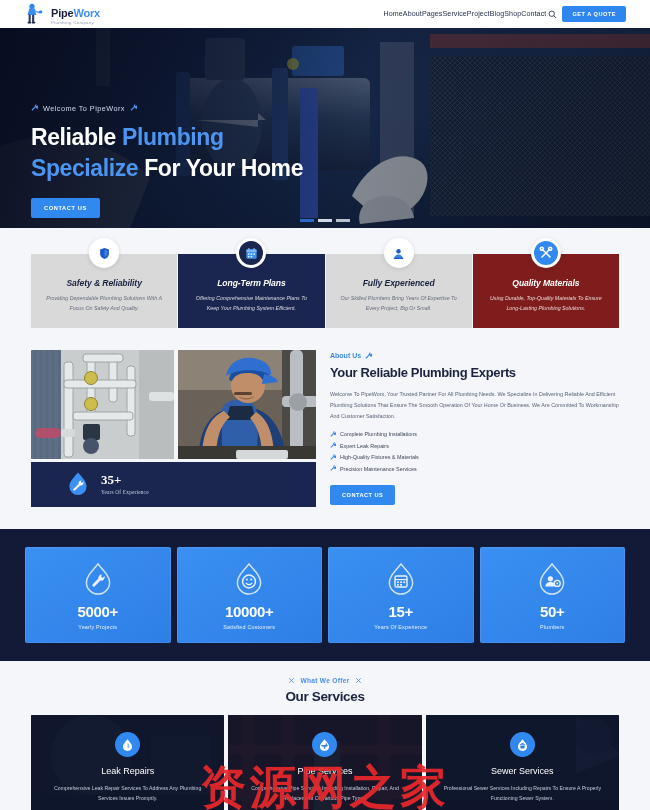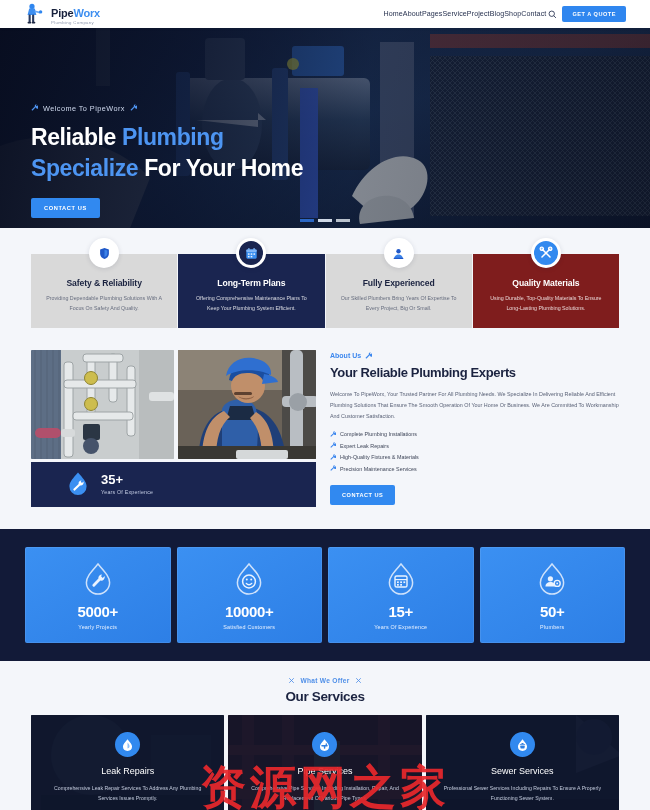--- a/index.html
+++ b/index.html
@@ -68,20 +68,21 @@
     display:flex; gap:4px; z-index:4;
   }
   .hero-dots i { display:block; width:14px; height:3px; background:#2b67c4; cursor:pointer; }
   .hero-dots i.on { background:#cfd8e6; }
 
   
   .features { display:flex; padding:26px 31px 0; gap:1px; }
   .fcard {
     flex:1; padding:24px 11px 14px; text-align:center; position:relative;
     min-height:67px;
+    font-style:italic;
   }
   .fcard.grey { background:#d9d9d9; color:#1b2340; }
   .fcard.navy { background:#1a2550; color:#fff; }
   .fcard.blue { background:#7f1d1d; color:#fff; }
   .fcard .fc-icon {
     position:absolute; top:-16px; left:50%; transform:translateX(-50%);
     width:30px; height:30px; border-radius:50%; background:#fff;
     display:flex; align-items:center; justify-content:center;
     box-shadow:0 1px 5px rgba(20,30,60,.13);
   }
@@ -93,21 +94,21 @@
 
   
   .about { display:flex; padding:22px 31px 0; gap:14px; }
   .about-media { width:285px; flex:0 0 285px; }
   .about-imgs { display:flex; gap:4px; height:109px; }
   .about-imgs > div { border-radius:1px; overflow:hidden; }
   .img-pipes { width:143px; flex:0 0 143px; }
   .img-plumber { flex:1; }
   .exp-badge {
     margin-top:3px; background:#1a2550; height:45px; display:flex; align-items:center;
-    padding-left:70px; gap:9px; position:relative;
+    padding-left:70px; gap:9px; position:relative;font-family:Liberation Serif, serif;
   }
   .exp-drop {
     position:absolute; left:34px; top:50%; transform:translateY(-50%);
     width:26px; height:26px;
   }
   .exp-num { font-size:13px; font-weight:bold; color:#fff; line-height:1; }
   .exp-lbl { font-size:5.3px; color:#c4cde3; margin-top:3px; letter-spacing:.2px; }
 
   .about-body { flex:1; padding-top:2px; }
   .about-eyebrow {

